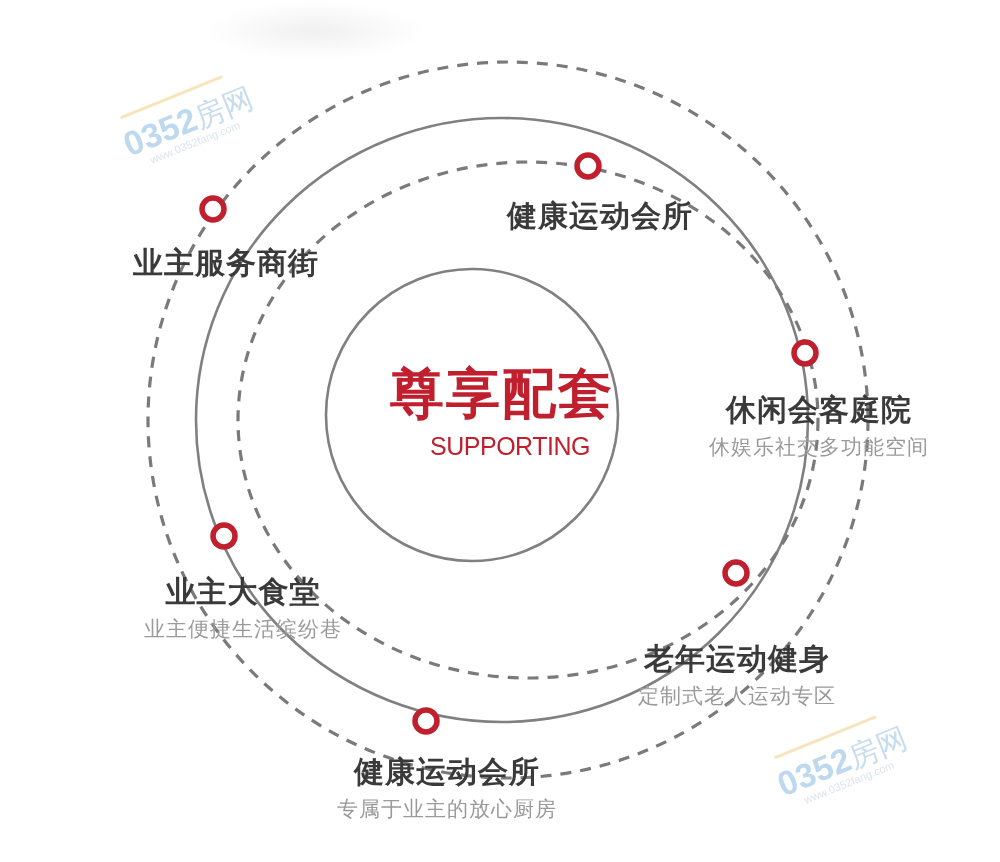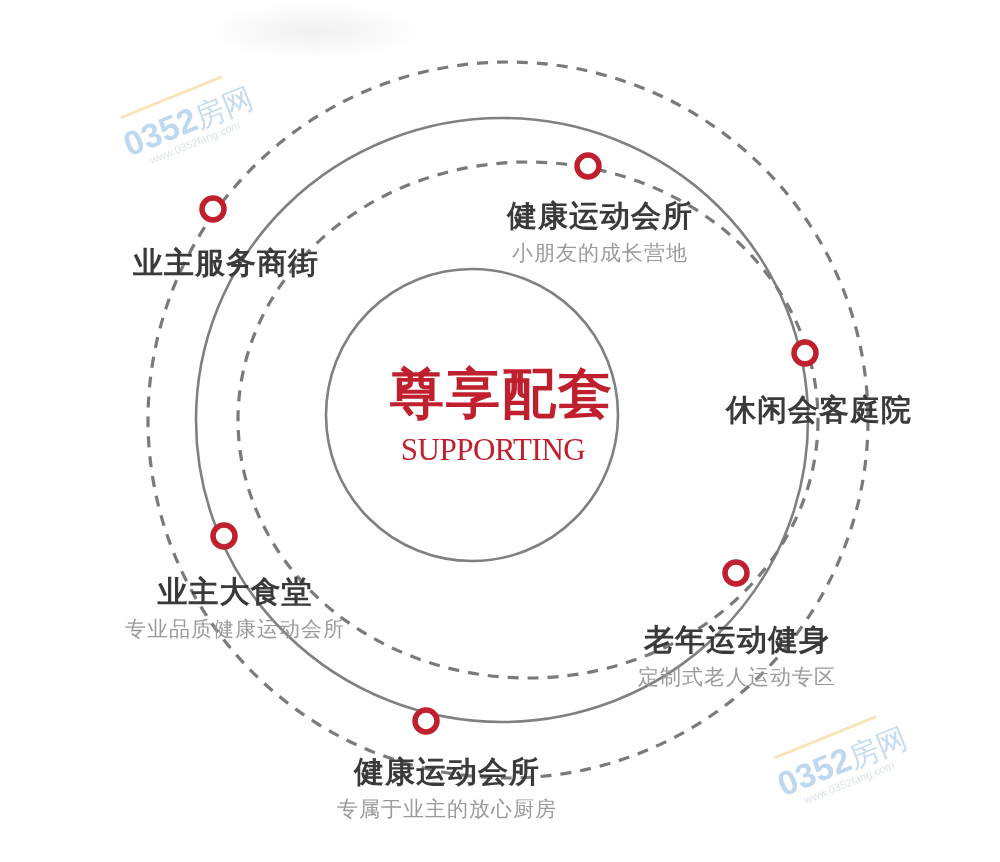--- a/index.html
+++ b/index.html
@@ -6,22 +6,22 @@
   body {
     width: 1000px; height: 862px; background: #ffffff; position: relative; overflow: hidden;
     font-family: "DejaVu Sans", "Liberation Sans", sans-serif;
   }
   #diagram { position: absolute; left: 0; top: 0; width: 1000px; height: 862px; }
   .center-title {
     position: absolute; left: 352px; top: 366px; width: 300px; text-align: center;
     color: #c0202e; font-size: 54px; font-weight: bold; letter-spacing: 2px; line-height: 56px;
   }
   .center-sub {
-    position: absolute; left: 343px; top: 432px; width: 300px; text-align: center;
-    color: #c0202e; font-size: 31px; font-family: Liberation Serif, serif; letter-spacing: -0.5px;
+    position: absolute; left: 360px; top: 432px; width: 300px; text-align: center;
+    color: #c0202e; font-size: 25px; font-family: Liberation Sans, sans-serif; letter-spacing: -0.5px;
   }
   .label { position: absolute; text-align: center; white-space: nowrap; }
   .label .title {
     display: block; color: #3a3a3a; font-size: 30px; font-weight: bold; line-height: 40px; letter-spacing: 1px;
   }
   .label .desc {
     display: block; color: #9a9a9a; font-size: 21px; line-height: 34px; letter-spacing: 1px;
   }
   .watermark {
     position: absolute; color: #b8d4ec; opacity: 0.75; font-family: "Liberation Sans", sans-serif;
@@ -75,33 +75,33 @@
 
 <div class="center-title">尊享配套</div>
 <div class="center-sub">SUPPORTING</div>
 
 <div class="label" style="left:110px; top:243px; width:232px;">
   <span class="title">业主服务商街</span>
 </div>
 
 <div class="label" style="left:487px; top:196px; width:226px;">
   <span class="title">健康运动会所</span>
-  <span class="desc">小朋友的成长营地</span>
 </div>
 
 <div class="label" style="left:688px; top:390px; width:262px;">
   <span class="title">休闲会客庭院</span>
+  <span class="desc">休娱乐社交多功能空间</span>
 </div>
 
-<div class="label" style="left:100px; top:572px; width:270px;">
+<div class="label" style="left:108px; top:572px; width:270px;">
   <span class="title">业主大食堂</span>
-  <span class="desc">专业品质健康运动会所</span>
+  <span class="desc">业主便捷生活缤纷巷</span>
 </div>
 
-<div class="label" style="left:617px; top:620px; width:240px;">
+<div class="label" style="left:617px; top:639px; width:240px;">
   <span class="title">老年运动健身</span>
   <span class="desc">定制式老人运动专区</span>
 </div>
 
 <div class="label" style="left:312px; top:752px; width:270px;">
   <span class="title">健康运动会所</span>
   <span class="desc">专属于业主的放心厨房</span>
 </div>
 
 <div class="watermark" style="left:118px; top:128px;">

